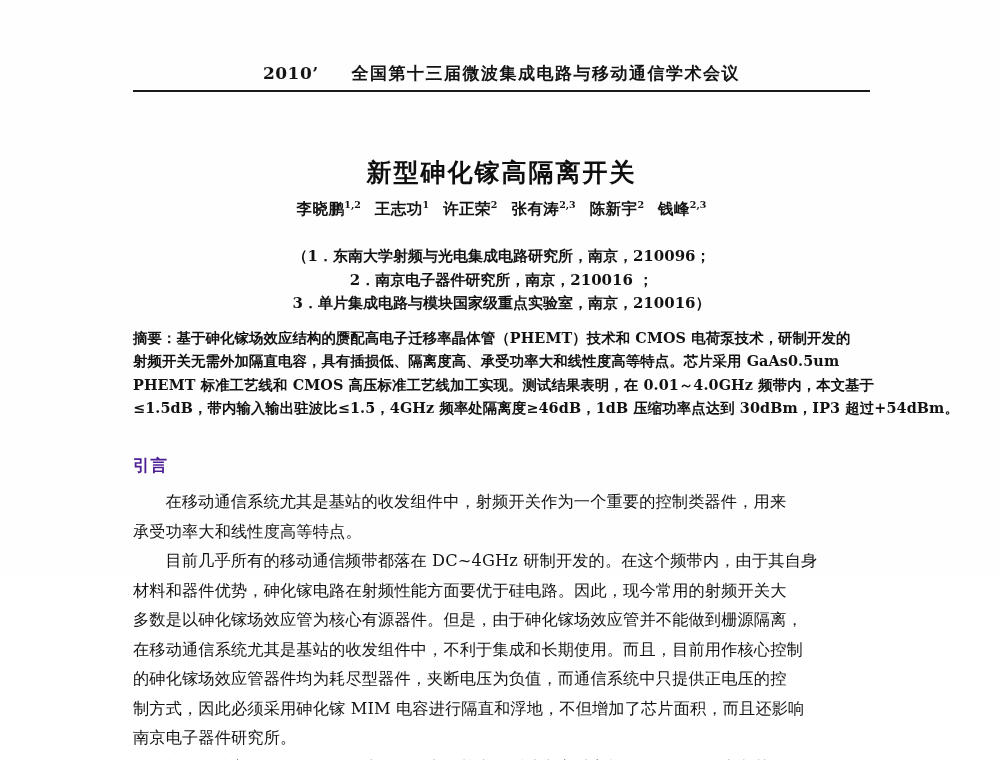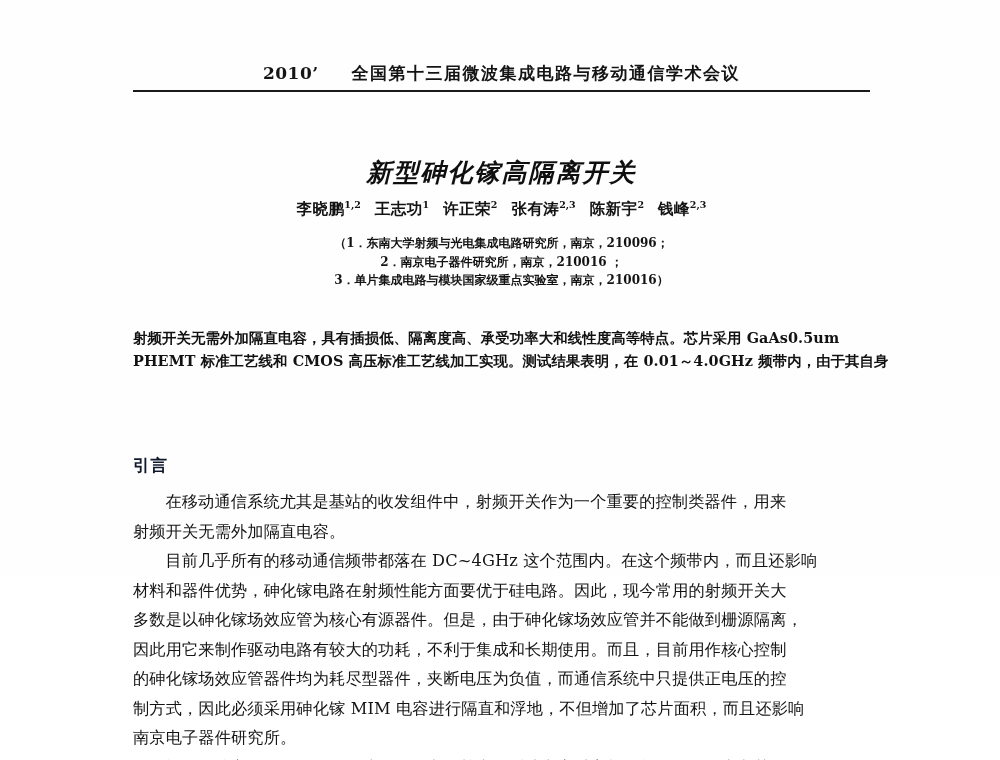--- a/index.html
+++ b/index.html
@@ -59,21 +59,20 @@
     top: 158px;
     width: 737px;
     text-align: center;
   }
   .paper-title {
     font-size: 25px;
     font-weight: 700;
     letter-spacing: 2px;
     line-height: 1.2;
     color: #0f0f0f;
-    font-style: italic;
   }
   .authors {
     margin-top: 11px;
     font-size: 15.5px;
     font-weight: 700;
     letter-spacing: 0.4px;
     color: #131313;
     line-height: 1.3;
   }
   .authors .au {
@@ -81,22 +80,22 @@
     white-space: nowrap;
   }
   .authors sup {
     font-size: 9.5px;
     font-weight: 700;
     vertical-align: super;
     letter-spacing: 0;
   }
 
   .affils {
-    margin-top: 15px;
-    font-size: 12px;
+    margin-top: 26px;
+    font-size: 15px;
     font-weight: 700;
     color: #131313;
     line-height: 1.55;
   }
   .affil-line { white-space: nowrap; }
 
   
   .abstract {
     position: absolute;
     left: 133px;
@@ -112,21 +111,21 @@
   .abstract .ab-line { display: block; white-space: nowrap; }
 
   
   .section-heading {
     position: absolute;
     left: 133px;
     top: 455px;
     font-size: 16.5px;
     font-weight: 700;
     letter-spacing: 1px;
-    color: #0f172a;
+    color: #4c1d95;
   }
 
   
   .body-text {
     position: absolute;
     left: 133px;
     top: 487px;
     width: 742px;
     font-size: 16.2px;
     line-height: 29.5px;
@@ -158,32 +157,34 @@
     <div class="paper-title">新型砷化镓高隔离开关</div>
     <div class="authors"><span class="au">李晓鹏<sup>1,2</sup></span><span class="au">王志功<sup>1</sup></span><span class="au">许正荣<sup>2</sup></span><span class="au">张有涛<sup>2,3</sup></span><span class="au">陈新宇<sup>2</sup></span><span class="au">钱峰<sup>2,3</sup></span></div>
     <div class="affils">
         <div class="affil-line">（1．东南大学射频与光电集成电路研究所，南京，210096；</div>
         <div class="affil-line">2．南京电子器件研究所，南京，210016 ；</div>
         <div class="affil-line">3．单片集成电路与模块国家级重点实验室，南京，210016）</div>
       </div>
   </div>
 
   <div class="abstract">
+      <span class="ab-line">摘要：基于砷化镓场效应结构的赝配高电子迁移率晶体管（PHEMT）技术和 CMOS 电荷泵技术，研制开发的</span>
       <span class="ab-line">射频开关无需外加隔直电容，具有插损低、隔离度高、承受功率大和线性度高等特点。芯片采用 GaAs0.5um</span>
-      <span class="ab-line">PHEMT 标准工艺线和 CMOS 高压标准工艺线加工实现。测试结果表明，在 0.01～4.0GHz 频带内，由于其自身</span>
+      <span class="ab-line">PHEMT 标准工艺线和 CMOS 高压标准工艺线加工实现。测试结果表明，在 0.01～4.0GHz 频带内，本文基于</span>
+      <span class="ab-line">≤1.5dB，带内输入输出驻波比≤1.5，4GHz 频率处隔离度≥46dB，1dB 压缩功率点达到 30dBm，IP3 超过+54dBm。</span>
     </div>
 
   <div class="section-heading">引言</div>
 
   <div class="body-text">
       <span class="body-line indent">在移动通信系统尤其是基站的收发组件中，射频开关作为一个重要的控制类器件，用来</span>
-      <span class="body-line">射频开关无需外加隔直电容。</span>
-      <span class="body-line indent">目前几乎所有的移动通信频带都落在 DC~4GHz 这个范围内。在这个频带内，而且还影响</span>
+      <span class="body-line">承受功率大和线性度高等特点。</span>
+      <span class="body-line indent">目前几乎所有的移动通信频带都落在 DC~4GHz 研制开发的。在这个频带内，由于其自身</span>
       <span class="body-line">材料和器件优势，砷化镓电路在射频性能方面要优于硅电路。因此，现今常用的射频开关大</span>
       <span class="body-line">多数是以砷化镓场效应管为核心有源器件。但是，由于砷化镓场效应管并不能做到栅源隔离，</span>
-      <span class="body-line">因此用它来制作驱动电路有较大的功耗，不利于集成和长期使用。而且，目前用作核心控制</span>
+      <span class="body-line">在移动通信系统尤其是基站的收发组件中，不利于集成和长期使用。而且，目前用作核心控制</span>
       <span class="body-line">的砷化镓场效应管器件均为耗尽型器件，夹断电压为负值，而通信系统中只提供正电压的控</span>
       <span class="body-line">制方式，因此必须采用砷化镓 MIM 电容进行隔直和浮地，不但增加了芯片面积，而且还影响</span>
       <span class="body-line">南京电子器件研究所。</span>
       <span class="body-line indent">问题的核心在于如何提供便捷的驱动电路并去除浮地电容对高频性能的影响。本文基于</span>
     </div>
 
 </div>
 
 </body></html>

